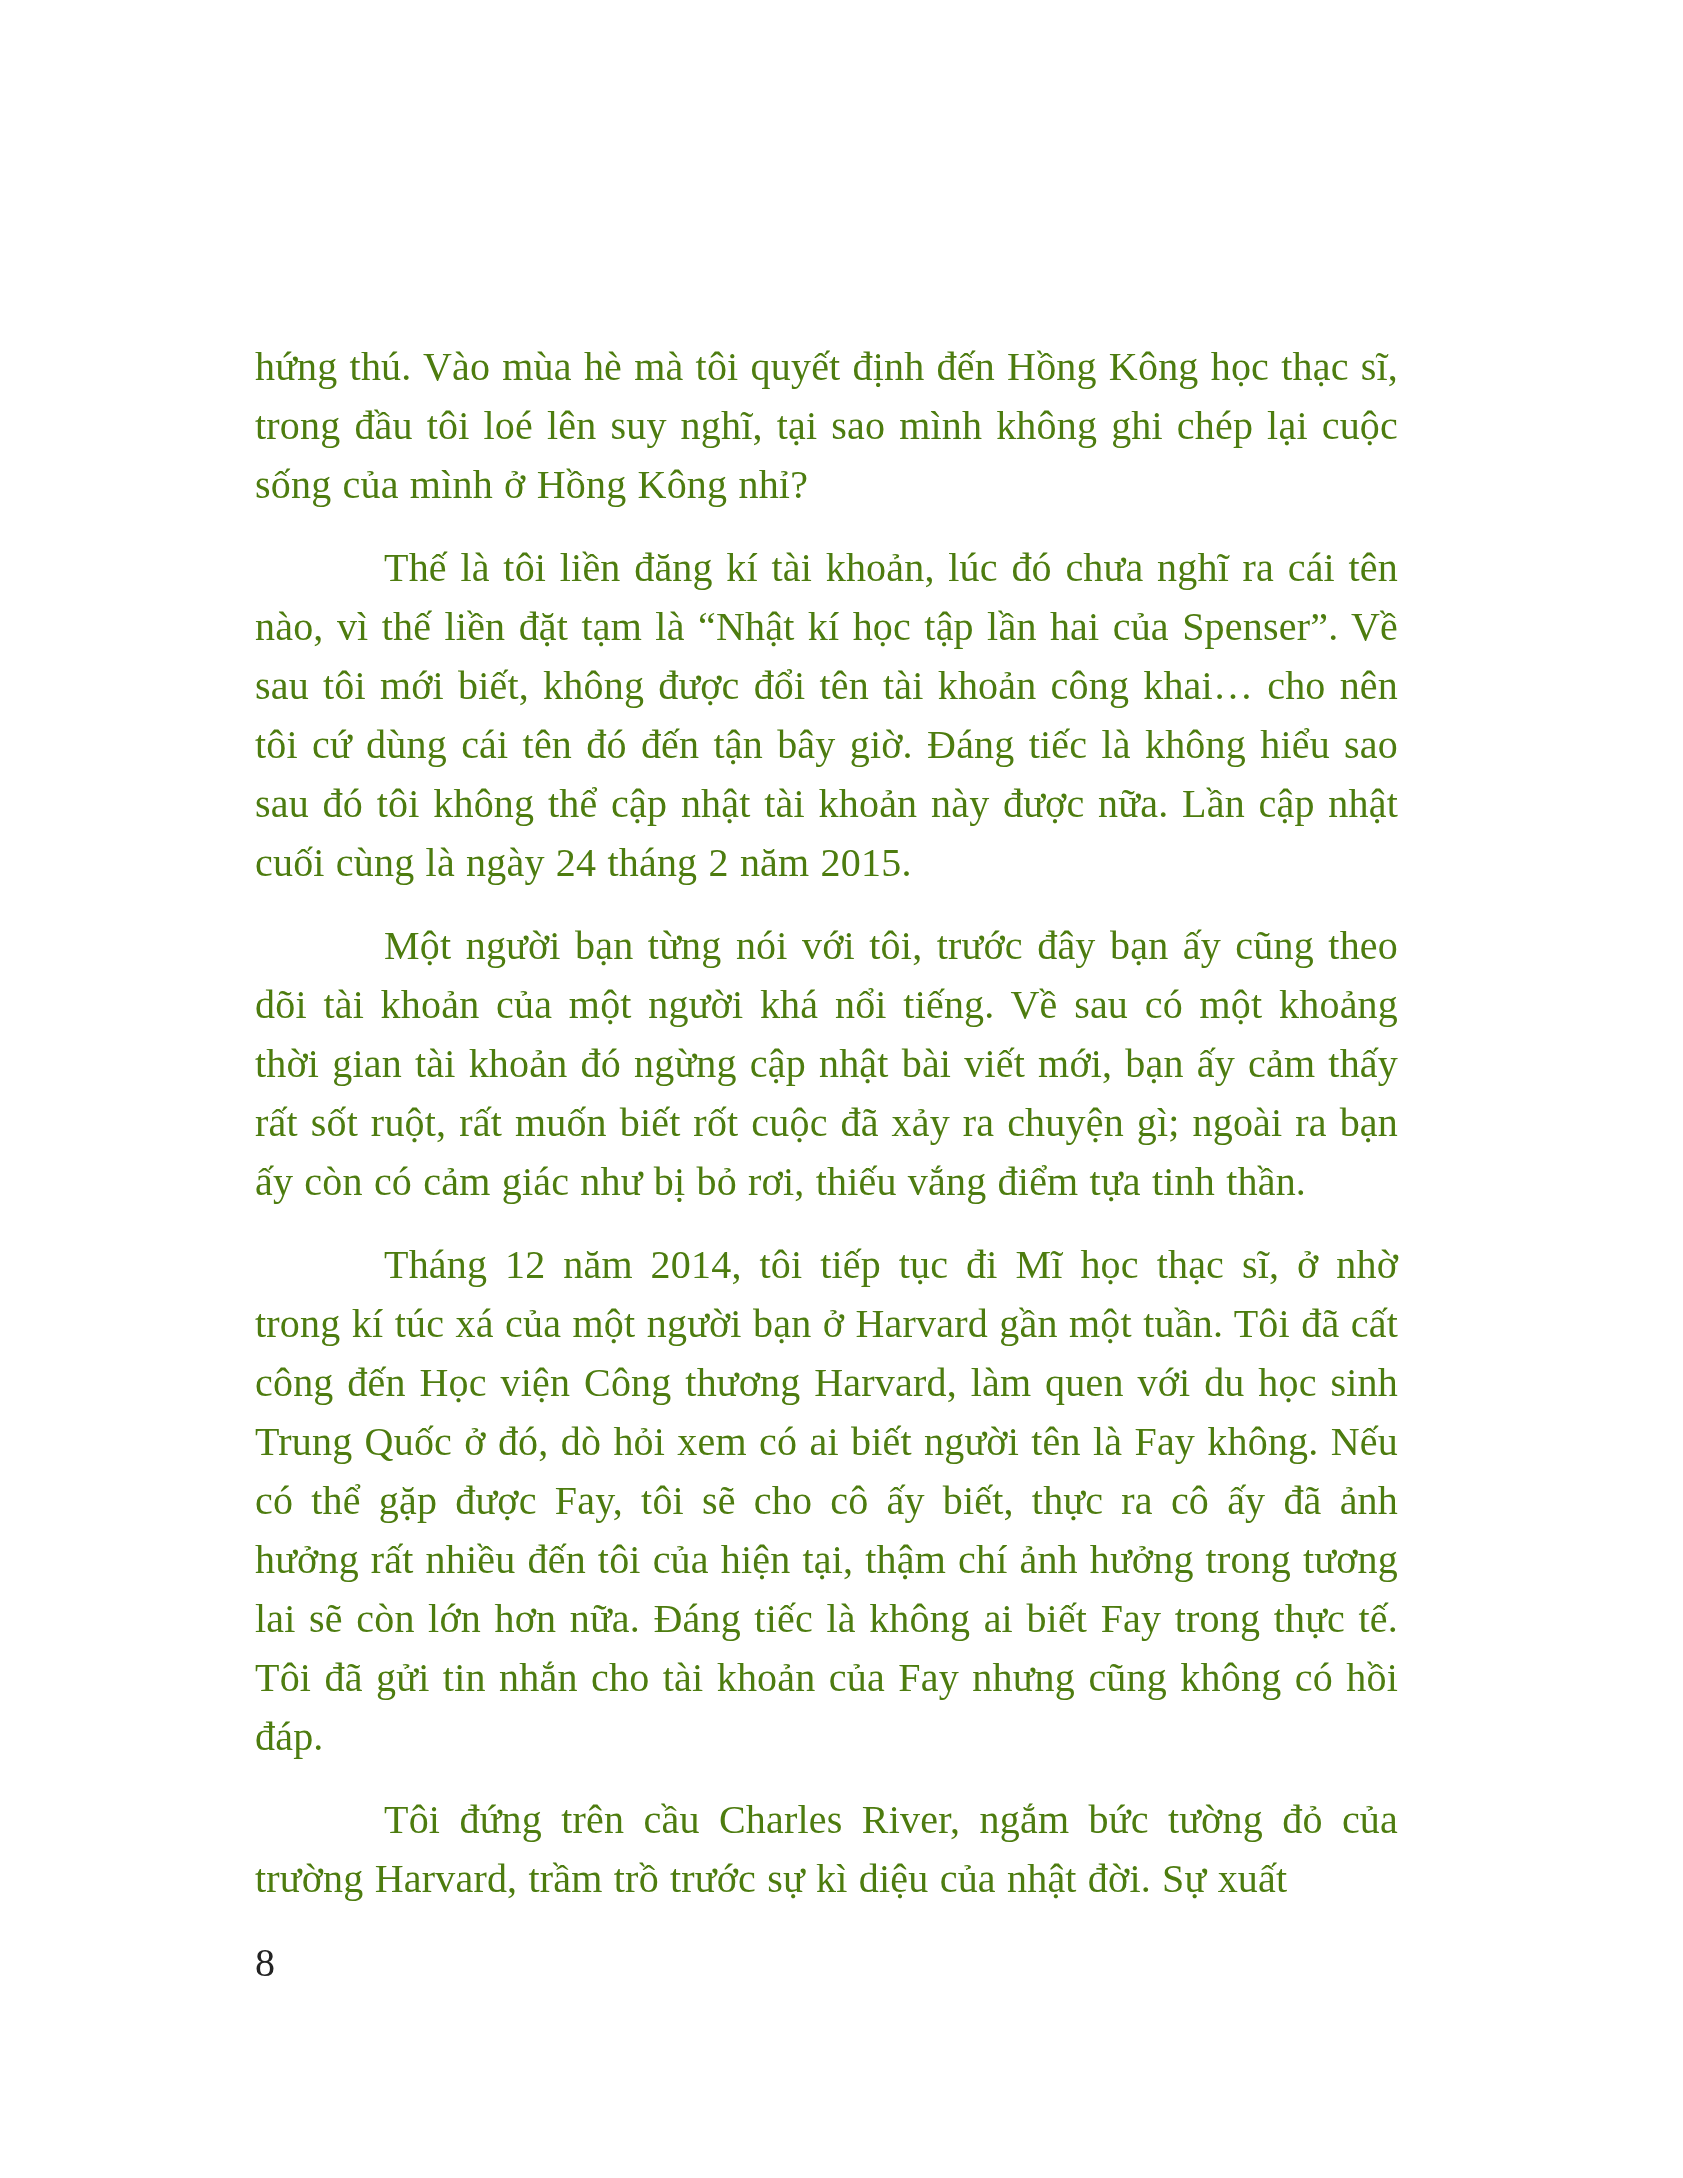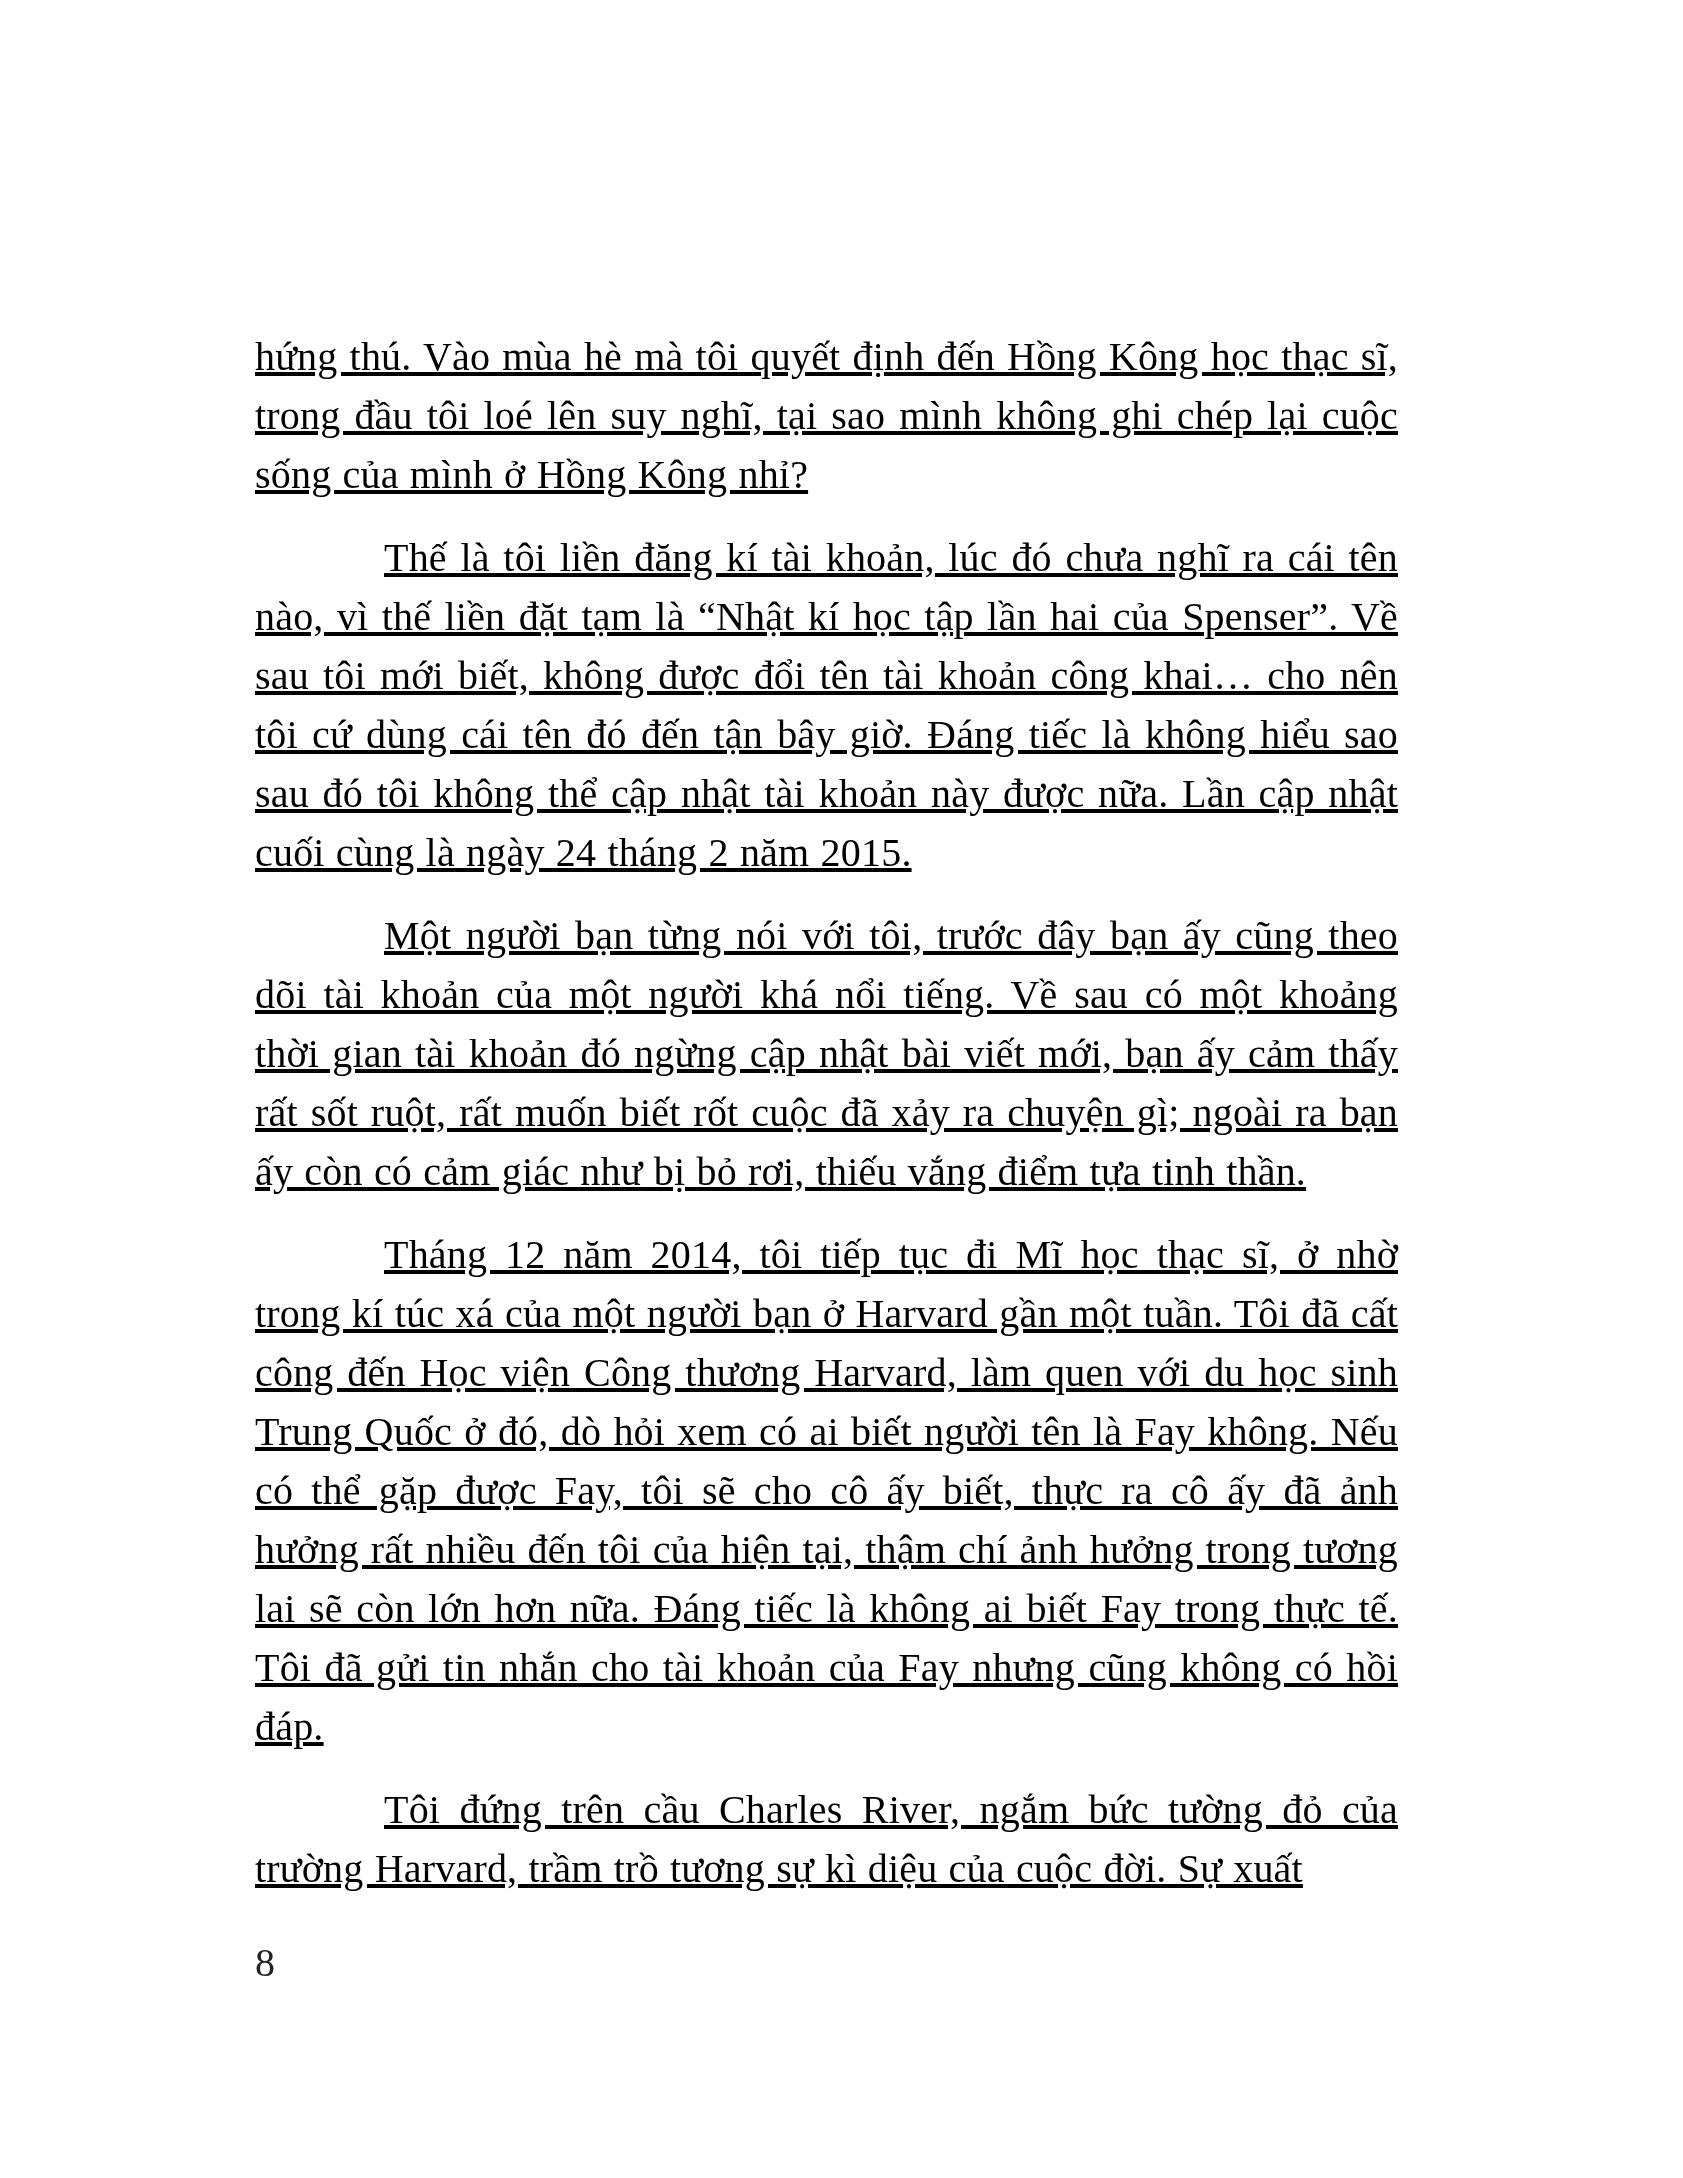--- a/index.html
+++ b/index.html
@@ -26,25 +26,24 @@
       position: absolute;
       left: 255px;
       top: 327px;
       width: 1143px;
       color: #232323;
     }
     .paragraph {
       font-size: 40px;
       line-height: 59px;
       text-align: justify;
-      margin: 0 0 24px 0;
-      color: #000000;
+      margin: 10px 0 24px 0;
+      color: #4d7c0f;
       letter-spacing: 0.2px;
       word-spacing: 1px;
-      text-decoration: underline;
     }
     .paragraph.indent {
       text-indent: 129px;
     }
     .page-number {
       position: absolute;
       left: 255px;
       top: 1933px;
       font-size: 40px;
       line-height: 59px;
@@ -53,18 +52,18 @@
   </style>
 </head>
 <body>
 
 <div class="page">
   <div class="text-block">
     <p class="paragraph">hứng thú. Vào mùa hè mà tôi quyết định đến Hồng Kông học thạc sĩ, trong đầu tôi loé lên suy nghĩ, tại sao mình không ghi chép lại cuộc sống của mình ở Hồng Kông nhỉ?</p>
     <p class="paragraph indent">Thế là tôi liền đăng kí tài khoản, lúc đó chưa nghĩ ra cái tên nào, vì thế liền đặt tạm là “Nhật kí học tập lần hai của Spenser”. Về sau tôi mới biết, không được đổi tên tài khoản công khai… cho nên tôi cứ dùng cái tên đó đến tận bây giờ. Đáng tiếc là không hiểu sao sau đó tôi không thể cập nhật tài khoản này được nữa. Lần cập nhật cuối cùng là ngày 24 tháng 2 năm 2015.</p>
     <p class="paragraph indent">Một người bạn từng nói với tôi, trước đây bạn ấy cũng theo dõi tài khoản của một người khá nổi tiếng. Về sau có một khoảng thời gian tài khoản đó ngừng cập nhật bài viết mới, bạn ấy cảm thấy rất sốt ruột, rất muốn biết rốt cuộc đã xảy ra chuyện gì; ngoài ra bạn ấy còn có cảm giác như bị bỏ rơi, thiếu vắng điểm tựa tinh thần.</p>
     <p class="paragraph indent">Tháng 12 năm 2014, tôi tiếp tục đi Mĩ học thạc sĩ, ở nhờ trong kí túc xá của một người bạn ở Harvard gần một tuần. Tôi đã cất công đến Học viện Công thương Harvard, làm quen với du học sinh Trung Quốc ở đó, dò hỏi xem có ai biết người tên là Fay không. Nếu có thể gặp được Fay, tôi sẽ cho cô ấy biết, thực ra cô ấy đã ảnh hưởng rất nhiều đến tôi của hiện tại, thậm chí ảnh hưởng trong tương lai sẽ còn lớn hơn nữa. Đáng tiếc là không ai biết Fay trong thực tế. Tôi đã gửi tin nhắn cho tài khoản của Fay nhưng cũng không có hồi đáp.</p>
-    <p class="paragraph indent">Tôi đứng trên cầu Charles River, ngắm bức tường đỏ của trường Harvard, trầm trồ tương sự kì diệu của cuộc đời. Sự xuất</p>
+    <p class="paragraph indent">Tôi đứng trên cầu Charles River, ngắm bức tường đỏ của trường Harvard, trầm trồ trước sự kì diệu của nhật đời. Sự xuất</p>
   </div>
 
   <div class="page-number">8</div>
 </div>
 
 
 </body></html>

